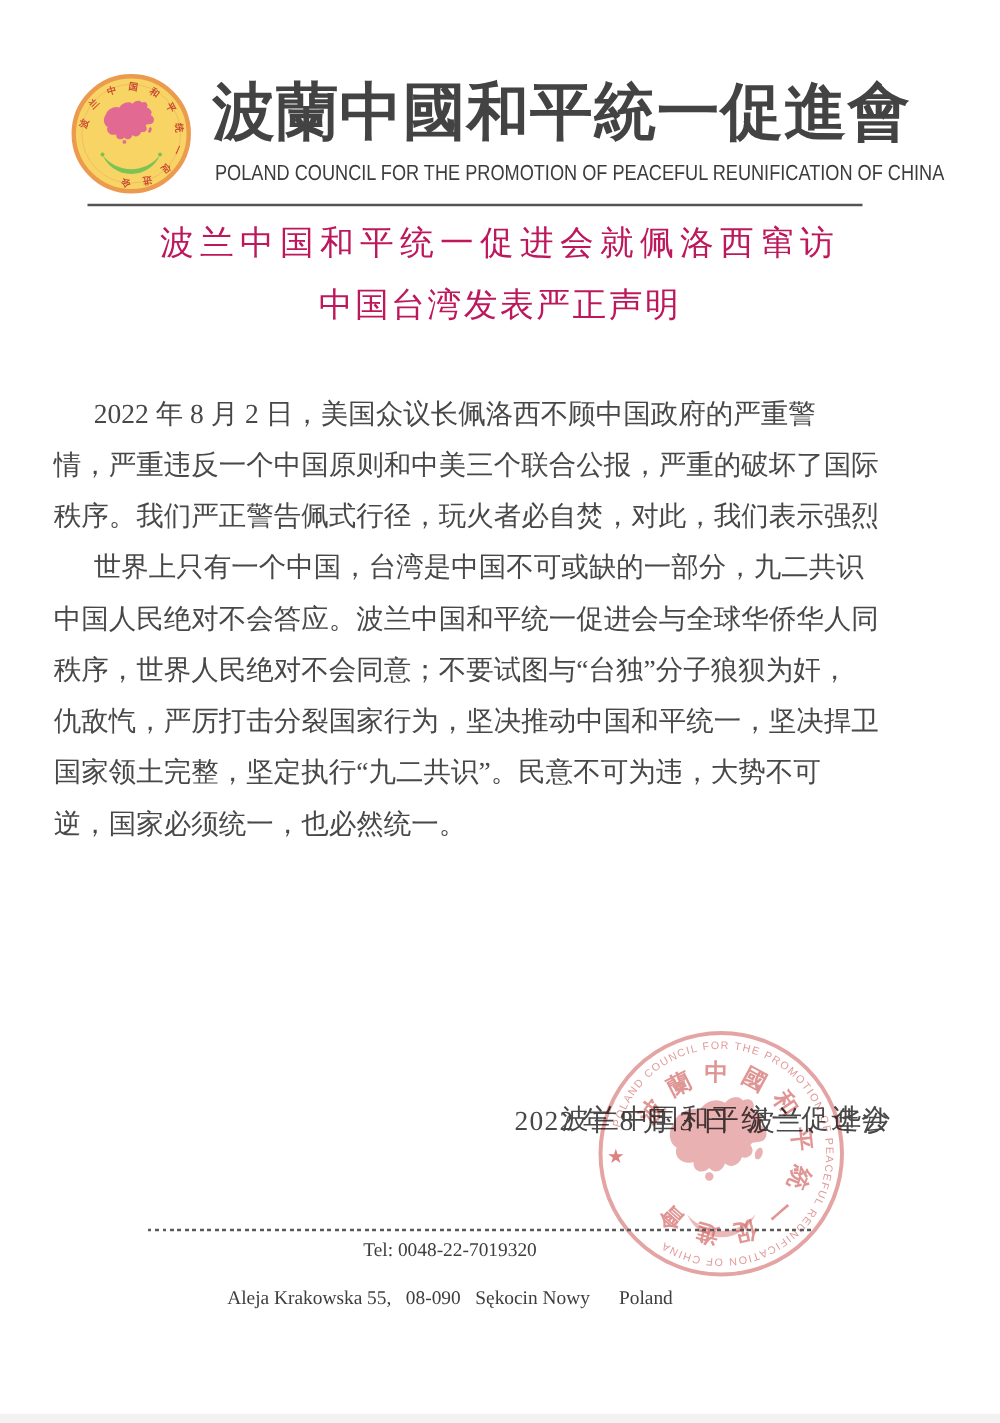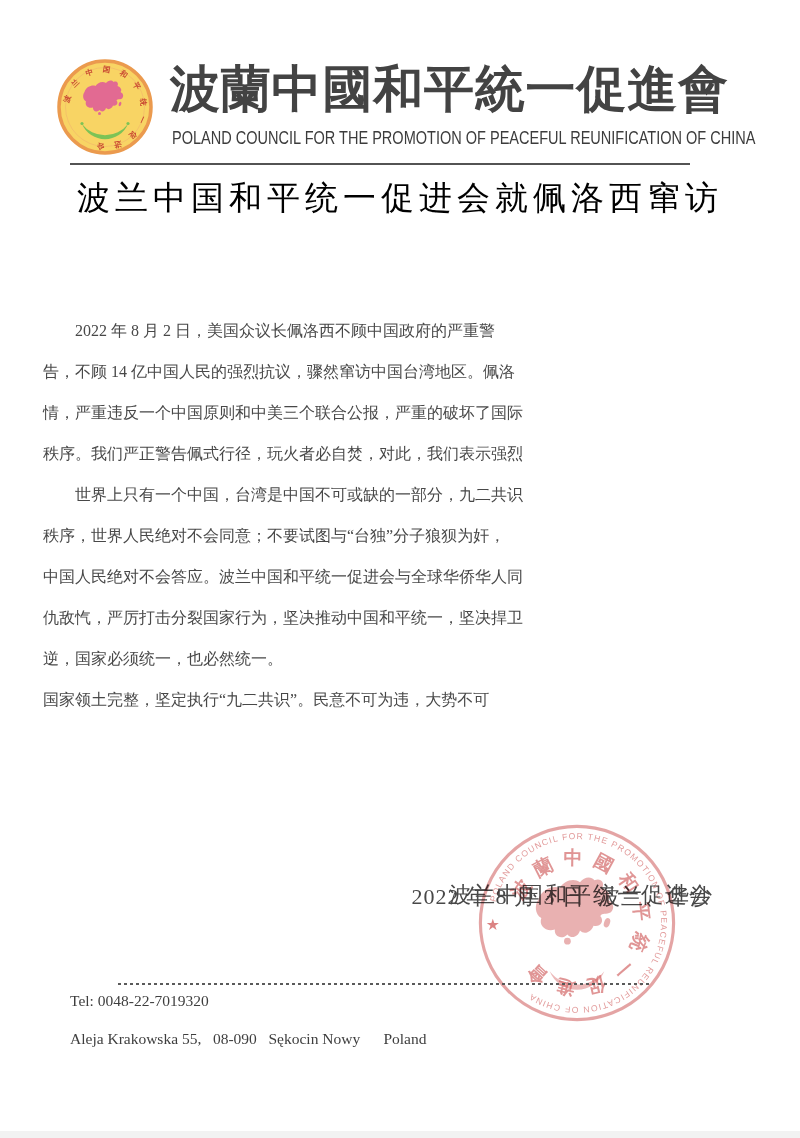--- a/index.html
+++ b/index.html
@@ -18,37 +18,37 @@
     text-justify:inter-character;
   }
   .org-en{
     position:absolute;left:172px;top:128px;
     font-family:"Liberation Sans","DejaVu Sans",sans-serif;
     font-size:17.5px;color:#3c3c3c;white-space:nowrap;
     transform:scale(0.83,1);transform-origin:0 0;letter-spacing:0;
   }
   .rule{position:absolute;left:70px;top:163px;width:620px;height:2px;background:#535353;}
   
-  .title-line{position:absolute;left:0;width:800px;text-align:center;color:#000000;font-weight:400;font-size:33px;white-space:pre-wrap;}
+  .title-line{position:absolute;left:0;width:800px;text-align:center;color:#be185d;font-weight:400;font-size:27px;white-space:pre-wrap;}
   .title-1{top:176px;letter-spacing:5px;}
   .title-2{top:226px;letter-spacing:2px;}
   
-  .body-text{position:absolute;left:43px;top:310px;width:678px;font-size:16px;color:#484848;}
+  .body-text{position:absolute;left:43px;top:310px;width:678px;font-size:22px;color:#484848;}
   .body-line{height:41px;line-height:41px;white-space:pre-wrap;}
   .body-line.indent{padding-left:32px;}
   
   .sig-line{position:absolute;left:43px;width:670px;text-align:right;font-size:22px;color:#484848;white-space:pre-wrap;}
   .sig-org{top:880px;letter-spacing:2px;}
   .sig-date{top:882px;letter-spacing:1px;}
   
   .stamp{position:absolute;left:472px;top:818px;width:210px;height:210px;mix-blend-mode:multiply;pointer-events:none;}
   
   .foot-dash{position:absolute;left:118px;top:983px;width:532px;height:2px;
     background:repeating-linear-gradient(90deg,#5a5a5a 0 3px,transparent 3px 6px);}
-  .foot-line{position:absolute;left:70px;width:580px;font-size:15.5px;color:#3e3e3e;white-space:pre-wrap;}
+  .foot-line{position:absolute;left:70px;width:580px;text-align:center;font-size:15.5px;color:#3e3e3e;white-space:pre-wrap;}
   .foot-tel{top:992px;}
   .foot-mail{top:1011px;}
   .foot-addr{top:1030px;}
   .bottom-strip{position:absolute;left:0;top:1131px;width:800px;height:7px;background:#f2f2f2;}
 </style>
 </head>
 <body>
 
 <div class="page">
 
@@ -69,32 +69,32 @@
     <path d="M 26,68 A 25,25 0 0 0 72,68 A 29,29 0 0 1 26,68 Z" fill="#7cc356"></path>
     <circle cx="26" cy="67.5" r="1.6" fill="#7cc356"></circle>
     <circle cx="72" cy="67.5" r="1.6" fill="#7cc356"></circle>
   </svg>
 
   <div class="org-zh">波蘭中國和平統一促進會</div>
   <div class="org-en">POLAND COUNCIL FOR THE PROMOTION OF PEACEFUL REUNIFICATION OF CHINA</div>
   <div class="rule"></div>
 
   <div class="title-line title-1">波兰中国和平统一促进会就佩洛西窜访</div>
+  <div class="title-line title-2">中国台湾发表严正声明</div>
 
   <div class="body-text">
     <div class="body-line indent">2022 年 8 月 2 日，美国众议长佩洛西不顾中国政府的严重警</div>
-    <div class="body-line">告，不顾 14 亿中国人民的强烈抗议，骤然窜访中国台湾地区。佩洛</div>
     <div class="body-line">情，严重违反一个中国原则和中美三个联合公报，严重的破坏了国际</div>
     <div class="body-line">秩序。我们严正警告佩式行径，玩火者必自焚，对此，我们表示强烈</div>
     <div class="body-line indent">世界上只有一个中国，台湾是中国不可或缺的一部分，九二共识</div>
+    <div class="body-line">中国人民绝对不会答应。波兰中国和平统一促进会与全球华侨华人同</div>
     <div class="body-line">秩序，世界人民绝对不会同意；不要试图与“台独”分子狼狈为奸，</div>
-    <div class="body-line">中国人民绝对不会答应。波兰中国和平统一促进会与全球华侨华人同</div>
     <div class="body-line">仇敌忾，严厉打击分裂国家行为，坚决推动中国和平统一，坚决捍卫</div>
+    <div class="body-line">国家领土完整，坚定执行“九二共识”。民意不可为违，大势不可</div>
     <div class="body-line">逆，国家必须统一，也必然统一。</div>
-    <div class="body-line">国家领土完整，坚定执行“九二共识”。民意不可为违，大势不可</div>
   </div>
 
   <div class="sig-line sig-org">波兰中国和平统一促进会</div>
   <div class="sig-line sig-date">2022 年 8 月 3 日  波兰、华沙</div>
 
   <svg class="stamp" viewBox="0 0 200 200" aria-hidden="true">
     <defs>
       <path id="stampRingEN" d="M 20,100 A 80,80 0 1 1 180,100 A 80,80 0 1 1 20,100"></path>
       <path id="stampRingZH" d="M 44,100 A 56,56 0 1 1 156,100 A 56,56 0 1 1 44,100"></path>
     </defs>

